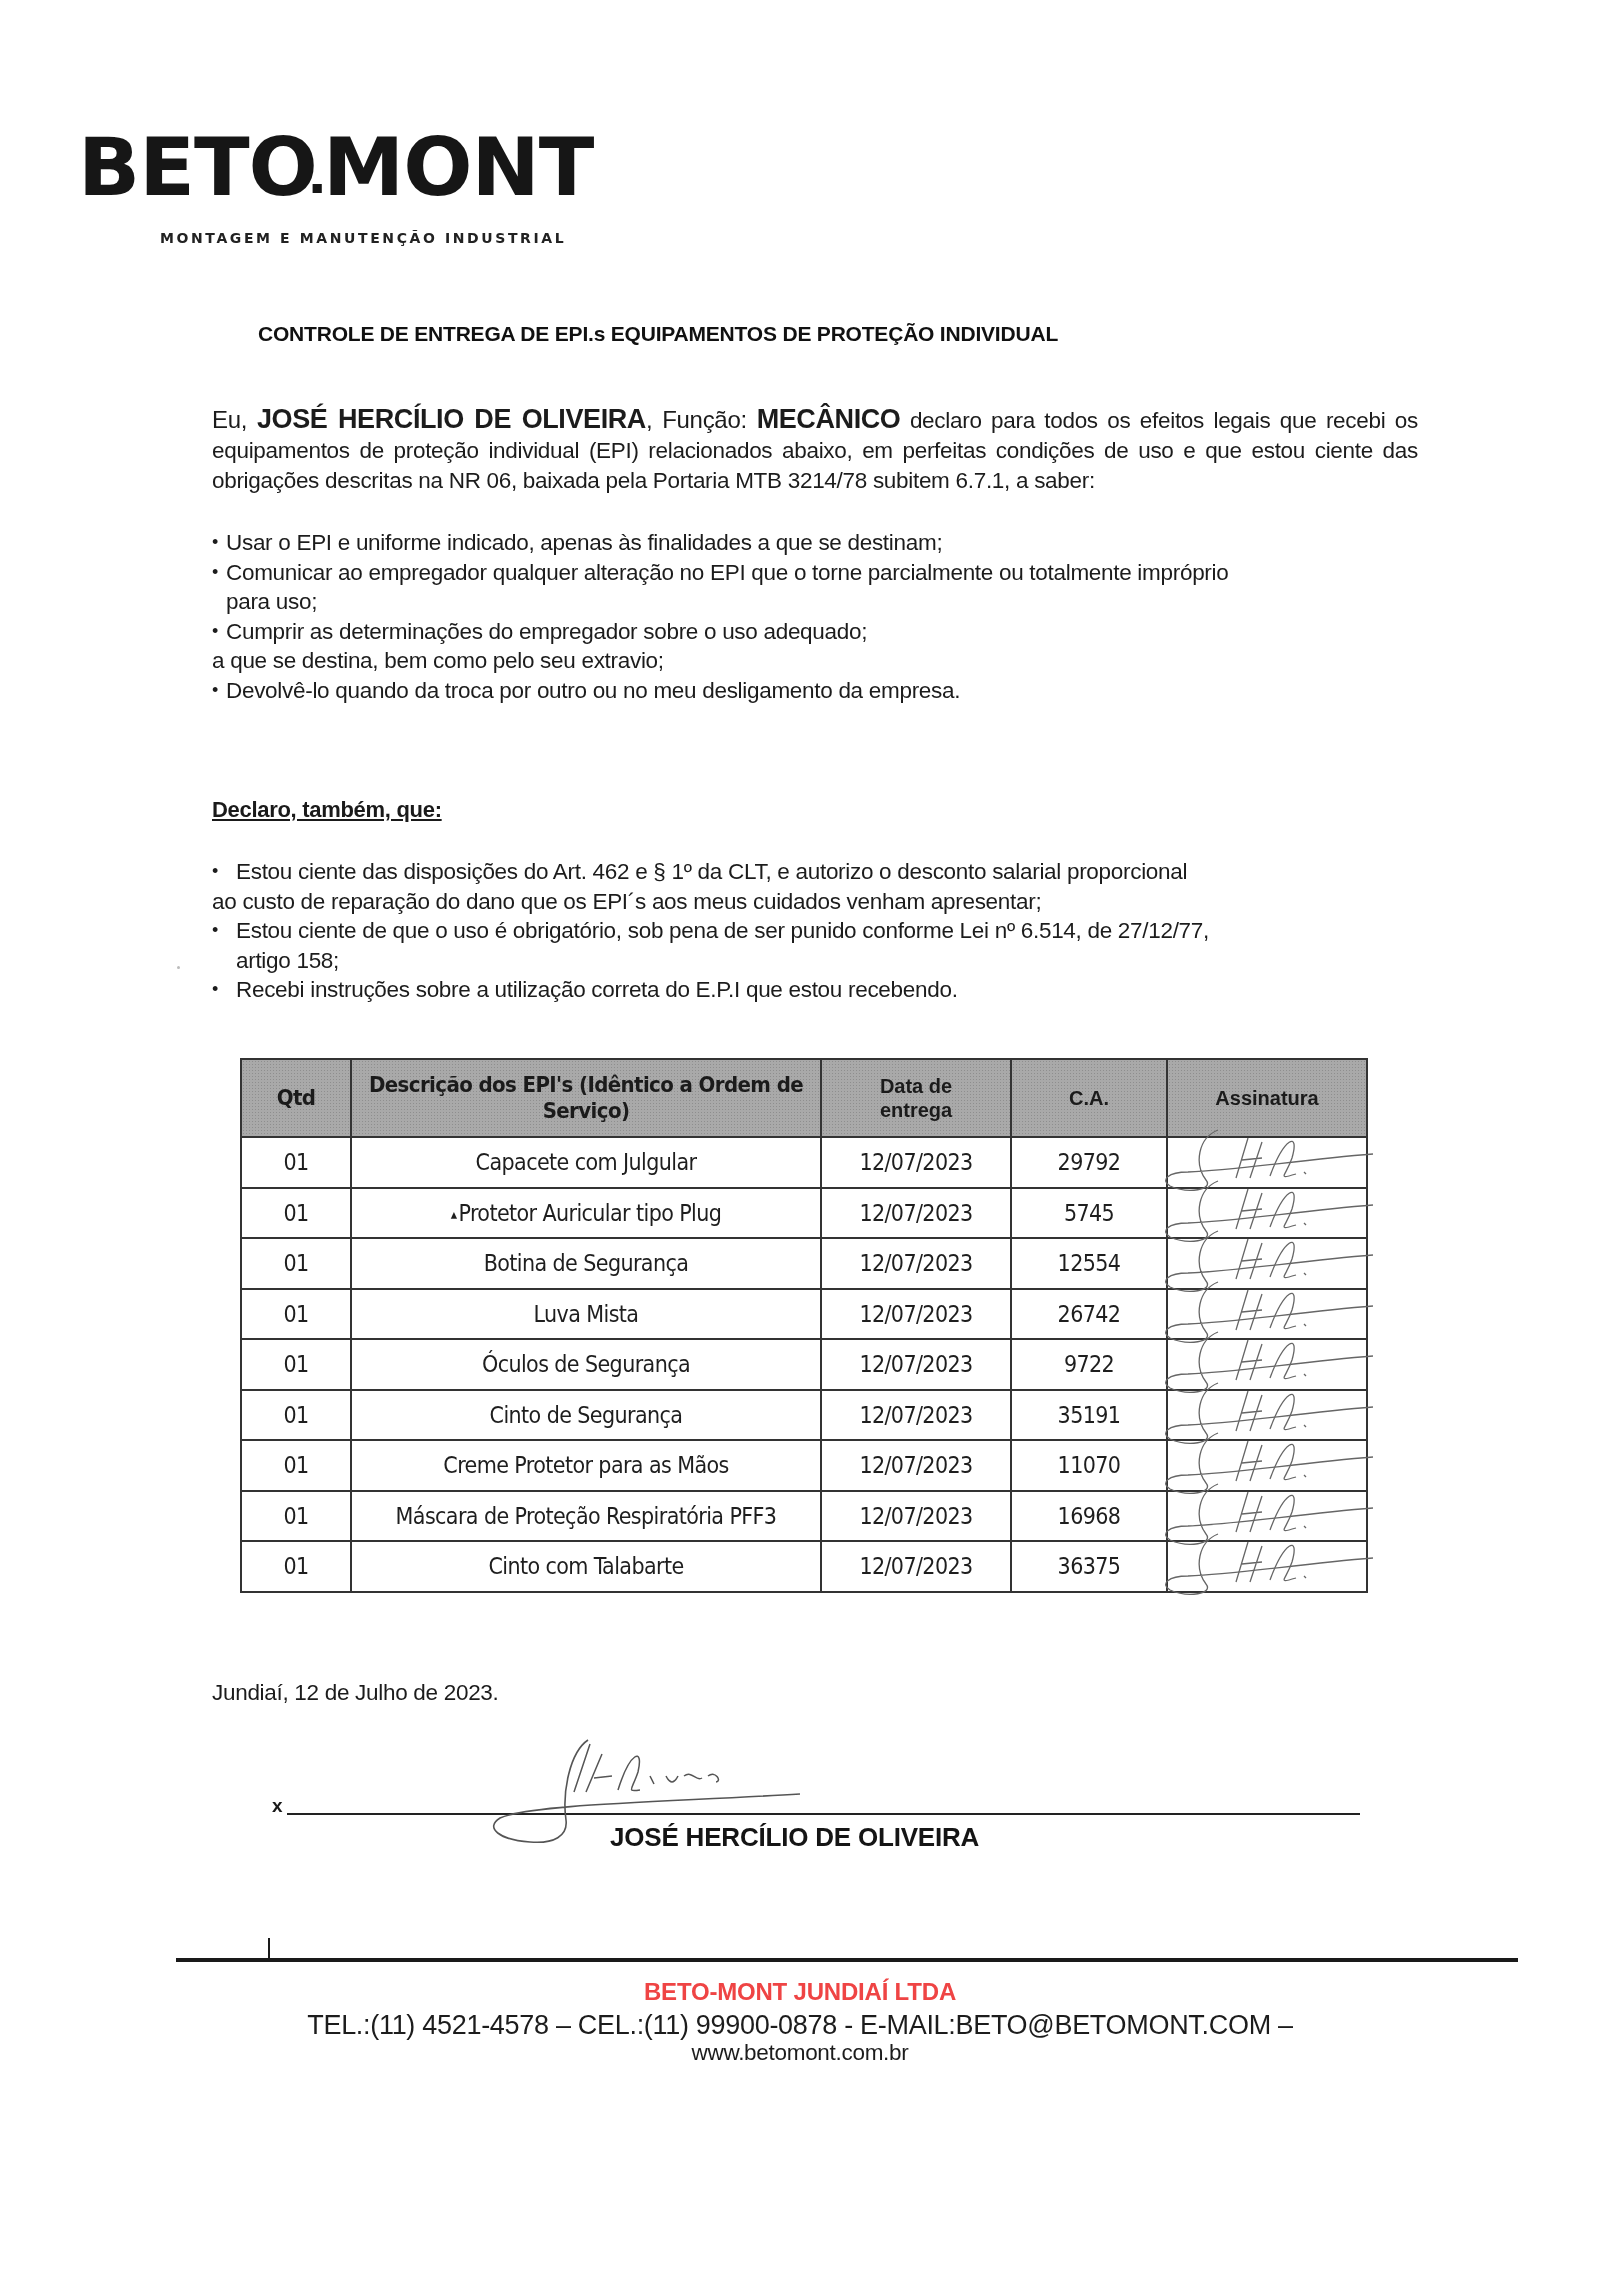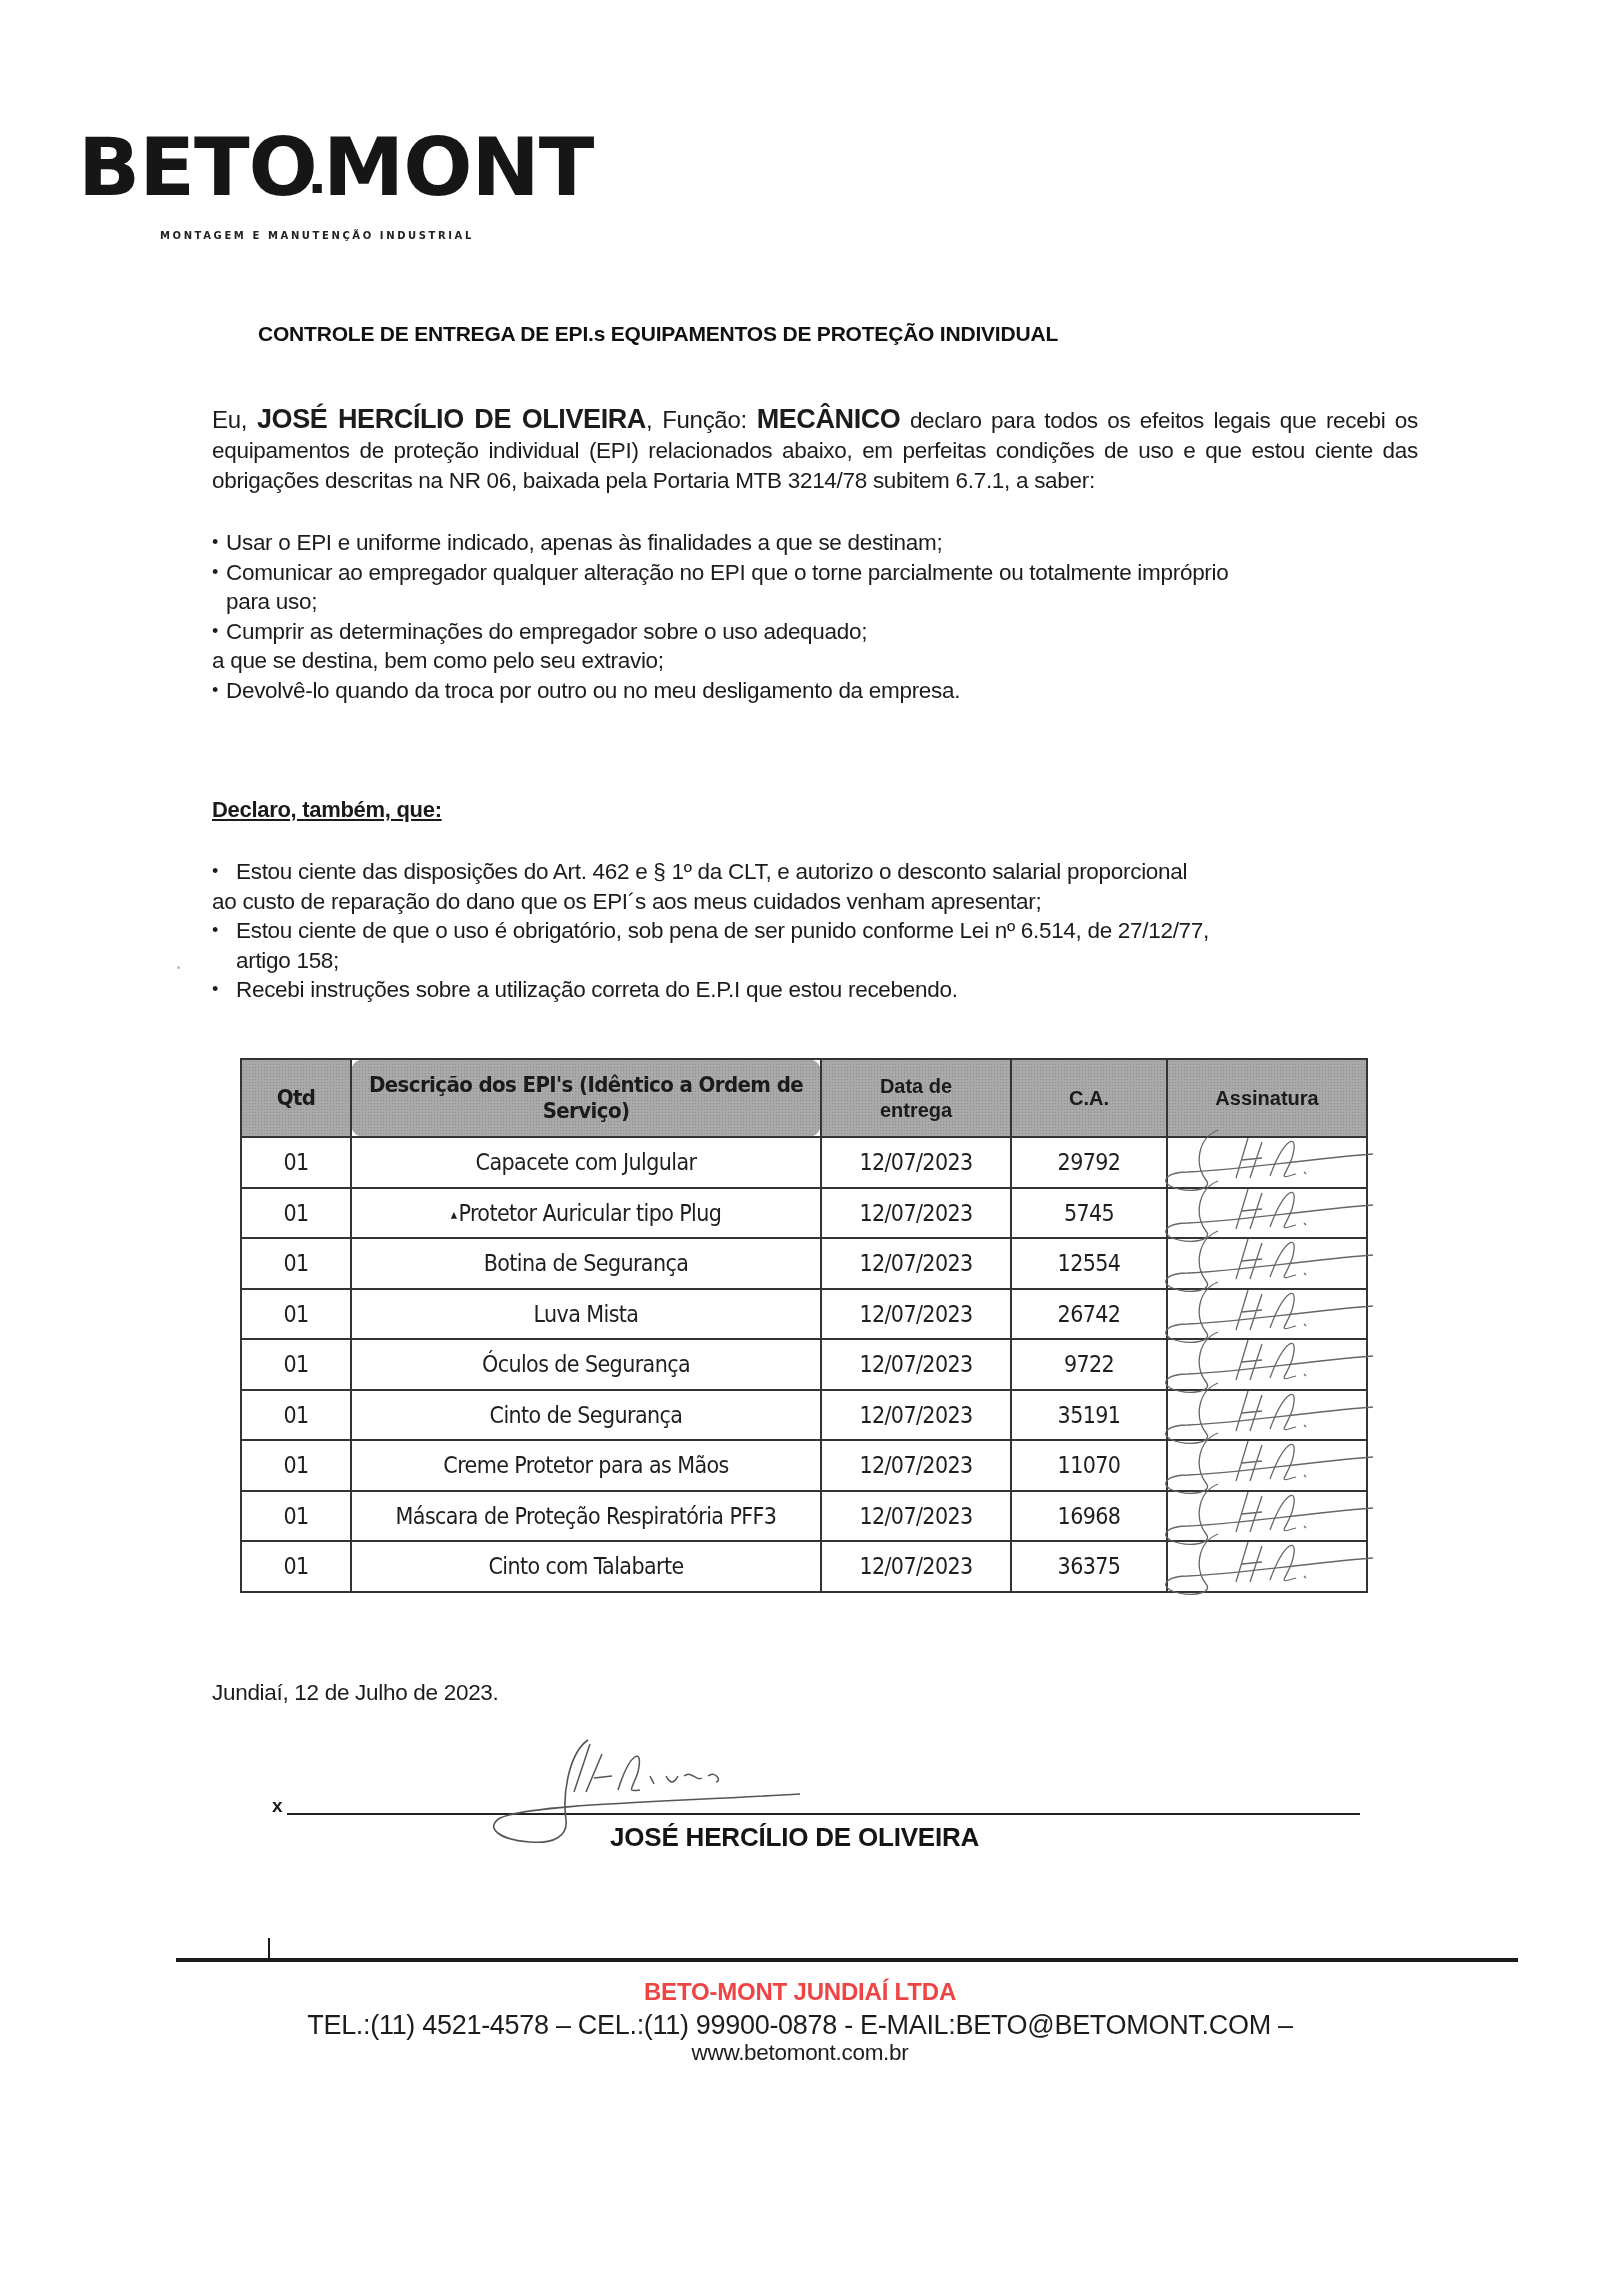--- a/index.html
+++ b/index.html
@@ -11,21 +11,21 @@
 
   
   .logo-word {
     left: 78px; top: 128px; font-family: "DejaVu Sans", sans-serif; font-weight: bold;
     font-size: 80px; letter-spacing: -1px; color: #161616; line-height: 1; white-space: nowrap;
     transform: scaleX(1.02); transform-origin: left top;
   }
   .logo-word .dot { display:inline-block; width:9px; height:9px; background:#161616; margin: 0 1px 0 -4px; vertical-align: 2px; }
   .logo-tag {
     left: 127px; top: 230px; font-family: "DejaVu Sans", sans-serif; font-weight: bold;
-    font-size: 10px; letter-spacing: 2.6px; color: #222; white-space: nowrap; padding-left: 33px;
+    font-size: 14px; letter-spacing: 2.6px; color: #222; white-space: nowrap; padding-left: 33px;
   }
 
   
   .doc-title {
     left: 6px; width: 1304px; top: 322px; text-align: center;
     font-weight: bold; font-size: 21px; color: #111; white-space: nowrap;
     letter-spacing: -0.2px;
   }
 
   
@@ -59,21 +59,21 @@
   table.epi th, table.epi td { border: 2px solid #333; padding: 0; text-align: center; vertical-align: middle; }
   table.epi th {
     background-color: #a9a9a9;
     background-image: radial-gradient(#8e8e8e 0.8px, transparent 1px);
     background-size: 3px 3px;
     height: 76px; font-weight: bold; color: #1b1b1b; font-size: 22px; line-height: 26px;
     letter-spacing: -0.6px;
   }
   table.epi th.hdr-sm { font-family: "Liberation Sans", sans-serif; font-size: 20px; line-height: 24px; letter-spacing: 0; }
   table.epi td { height: 48.5px; font-size: 23px; color: #1e1e1e; letter-spacing: -0.6px; white-space: nowrap; }
-  .c-qtd { width: 108px; } .c-desc { width: 468px; border-radius: 13px; } .c-date { width: 188px; } .c-ca { width: 154px; } .c-sig { width: 198px; }
+  .c-qtd { width: 108px; } .c-desc { width: 468px; } .c-date { width: 188px; } .c-ca { width: 154px; } .c-sig { width: 198px; }
   td.sig-cell { position: relative; }
   .sig-scribble { position: absolute; left: -10px; top: -14px; width: 230px; height: 76px; pointer-events: none; overflow: visible; }
   .marker { font-size: 14px; vertical-align: 2px; margin-right: 2px; }
 
   
   .place-date { left: 212px; top: 1680px; font-size: 22.5px; letter-spacing: -0.3px; color:#1c1c1c; }
   .x-mark { left: 272px; top: 1795px; font-weight: bold; font-size: 19px; }
   .sig-line { left: 287px; top: 1813px; width: 1073px; height: 2px; background: #222; }
   .signer-name { left: 610px; top: 1822px; font-weight: bold; font-size: 26px; letter-spacing: -0.2px; color:#151515; }
   .main-sig { left: 470px; top: 1732px; width: 380px; height: 120px; overflow: visible; }

